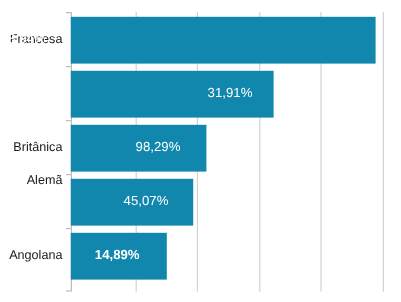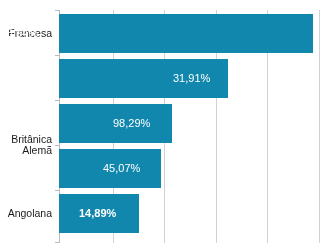--- a/index.html
+++ b/index.html
@@ -83,21 +83,21 @@
     font-family: "Liberation Sans", sans-serif;
     white-space: nowrap;
   }
 </style>
 </head>
 <body>
 
 <div id="chart-root">
 
   <div class="cat-label" style="top:27px;">Francesa</div>
-  <div class="cat-label" style="top:133px;">Britânica</div>
+  <div class="cat-label" style="top:117px;">Britânica</div>
   <div class="cat-label" style="top:144px;">Alemã</div>
   <div class="cat-label" style="top:207px;">Angolana</div>
 
   <div class="plot">
 
     <div class="axis-line"></div>
     <div class="gridline" style="left:54px;"></div>
     <div class="gridline" style="left:105px;"></div>
     <div class="gridline" style="left:157px;"></div>
     <div class="gridline" style="left:208px;"></div>

